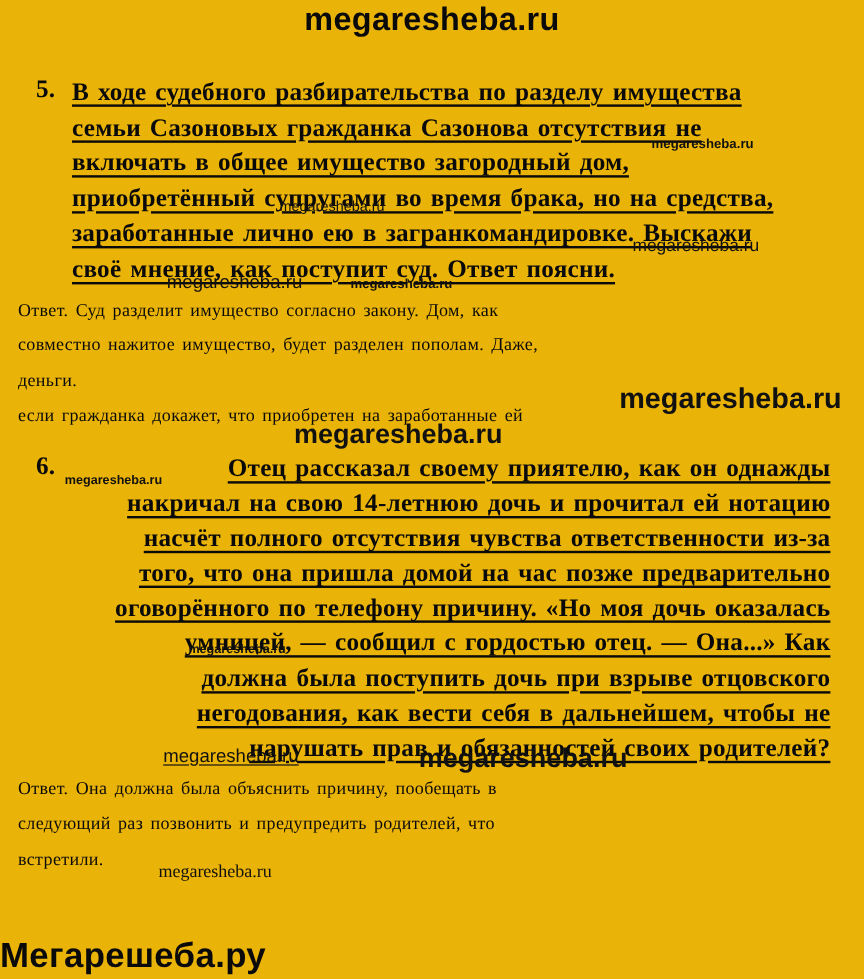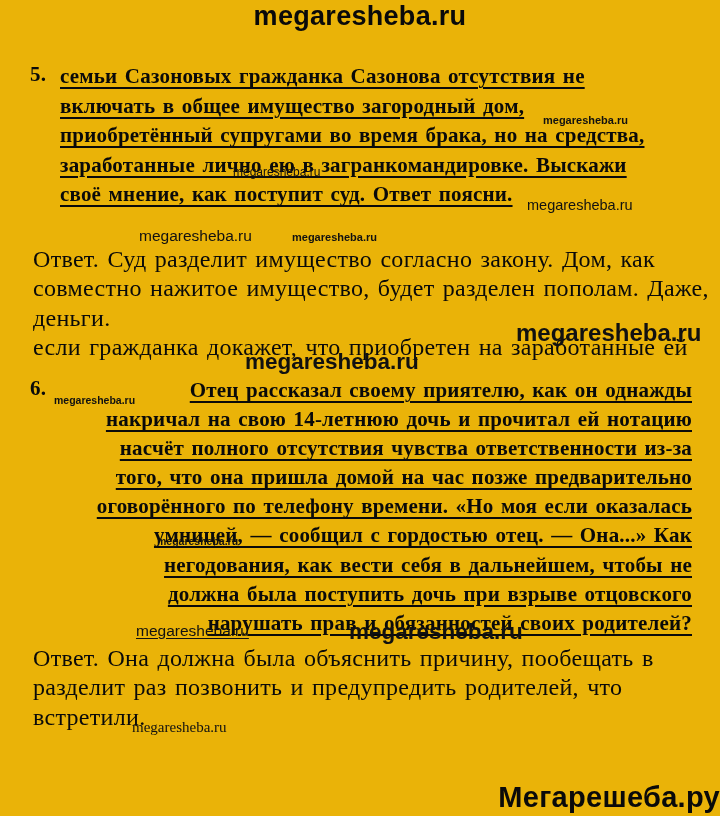--- a/index.html
+++ b/index.html
@@ -15,21 +15,21 @@
   }
   
   .site-header{
     position:absolute;top:1px;left:0;width:720px;
     text-align:center;
     font-family:"Liberation Sans", sans-serif;
     font-weight:bold;font-size:27px;letter-spacing:0.3px;
   }
   .site-footer{
     position:absolute;top:781px;left:0;width:720px;
-    text-align:right;
+    text-align:left;
     font-family:"Liberation Sans", sans-serif;
     font-weight:bold;font-size:29px;letter-spacing:0.3px;
   }
   
   .question{
     position:absolute;left:60px;width:632px;
     font-weight:bold;font-size:21px;
     letter-spacing:0.2px;word-spacing:2px;
   }
   .q5{top:62px;}
@@ -37,22 +37,22 @@
   .qnum{position:absolute;left:-30px;top:0;}
   .qline{line-height:29.6px;white-space:nowrap;}
   .q6 .qline{line-height:29.1px;text-align:right;}
   .qline .u{
     text-decoration:underline;
     text-decoration-thickness:2px;
     text-underline-offset:4px;
   }
   
   .answer{
-    position:absolute;left:33px;width:660px;
-    font-size:24px;font-weight:normal;
+    position:absolute;left:15px;width:660px;
+    font-size:15px;font-weight:normal;
     letter-spacing:0.3px;word-spacing:2px;
   }
   .a5{top:245px;}
   .a6{top:644px;}
   .aline{line-height:29.3px;white-space:nowrap;}
   
   .wm{
     position:absolute;
     font-family:"Liberation Sans", sans-serif;
     color:#111;white-space:nowrap;
@@ -72,50 +72,51 @@
 </style>
 </head>
 <body>
 
 <div class="page">
 
   <div class="site-header">megaresheba.ru</div>
 
   <div class="question q5">
     <span class="qnum">5.</span>
+    <div class="qline"><span class="u">В ходе судебного разбирательства по разделу имущества</span></div>
     <div class="qline"><span class="u">семьи Сазоновых гражданка Сазонова отсутствия не</span></div>
     <div class="qline"><span class="u">включать в общее имущество загородный дом,</span></div>
     <div class="qline"><span class="u">приобретённый супругами во время брака, но на средства,</span></div>
     <div class="qline"><span class="u">заработанные лично ею в загранкомандировке. Выскажи</span></div>
     <div class="qline"><span class="u">своё мнение, как поступит суд. Ответ поясни.</span></div>
   </div>
 
   <div class="answer a5">
     <div class="aline">Ответ. Суд разделит имущество согласно закону. Дом, как</div>
     <div class="aline">совместно нажитое имущество, будет разделен пополам. Даже,</div>
     <div class="aline">деньги.</div>
     <div class="aline">если гражданка докажет, что приобретен на заработанные ей</div>
   </div>
 
   <div class="question q6">
     <span class="qnum">6.</span>
     <div class="qline"><span class="u">Отец рассказал своему приятелю, как он однажды</span></div>
     <div class="qline"><span class="u">накричал на свою 14-летнюю дочь и прочитал ей нотацию</span></div>
     <div class="qline"><span class="u">насчёт полного отсутствия чувства ответственности из-за</span></div>
     <div class="qline"><span class="u">того, что она пришла домой на час позже предварительно</span></div>
-    <div class="qline"><span class="u">оговорённого по телефону времени. «Но моя если оказалась</span></div>
+    <div class="qline"><span class="u">оговорённого по телефону причину. «Но моя дочь оказалась</span></div>
     <div class="qline"><span class="u">умницей, — сообщил с гордостью отец. — Она...» Как</span></div>
+    <div class="qline"><span class="u">должна была поступить дочь при взрыве отцовского</span></div>
     <div class="qline"><span class="u">негодования, как вести себя в дальнейшем, чтобы не</span></div>
-    <div class="qline"><span class="u">должна была поступить дочь при взрыве отцовского</span></div>
     <div class="qline"><span class="u">нарушать прав и обязанностей своих родителей?</span></div>
   </div>
 
   <div class="answer a6">
     <div class="aline">Ответ. Она должна была объяснить причину, пообещать в</div>
-    <div class="aline">разделит раз позвонить и предупредить родителей, что</div>
+    <div class="aline">следующий раз позвонить и предупредить родителей, что</div>
     <div class="aline">встретили.</div>
   </div>
 
   <div class="wm wm1">megaresheba.ru</div>
   <div class="wm wm2">megaresheba.ru</div>
   <div class="wm wm3">megaresheba.ru</div>
   <div class="wm wm4">megaresheba.ru</div>
   <div class="wm wm5">megaresheba.ru</div>
   <div class="wm wm6">megaresheba.ru</div>
   <div class="wm wm7">megaresheba.ru</div>

